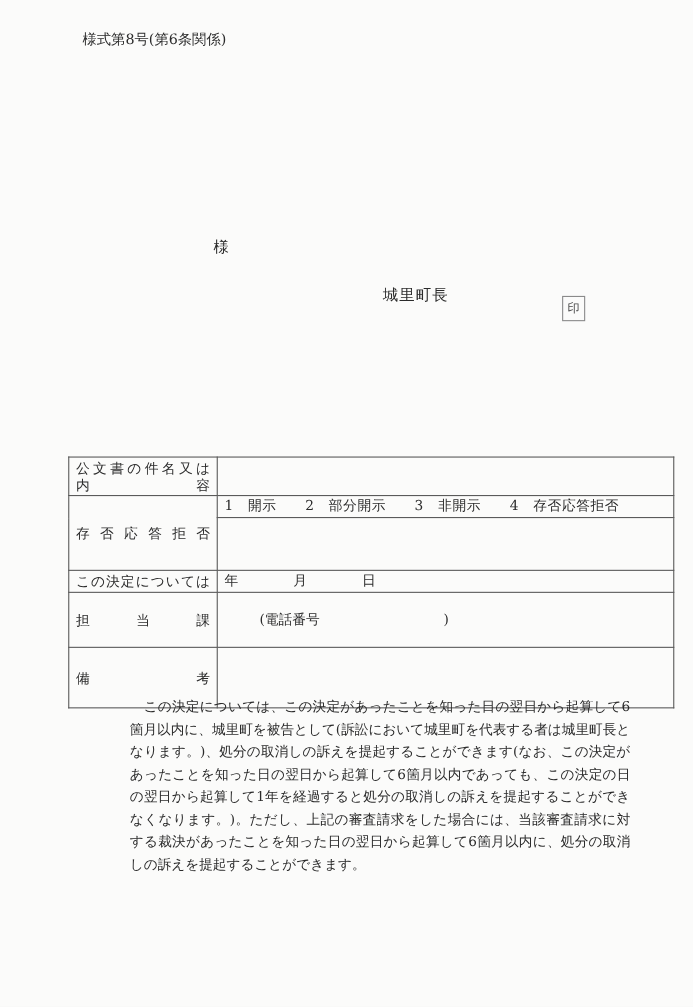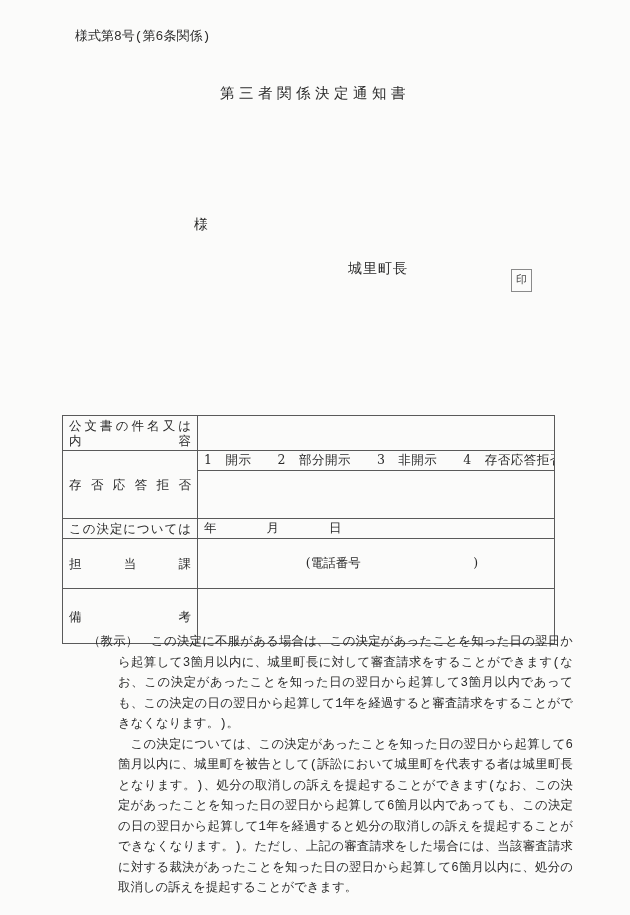--- a/index.html
+++ b/index.html
@@ -5,71 +5,70 @@
   html,body{margin:0;padding:0;background:#f7f7f6;}
   #page{
     position:relative;
     width:630px;height:915px;
     margin:0 auto;
     background:#fbfbfa;
     font-family:"DejaVu Serif","Liberation Serif",serif;
     color:#2b2b2b;
     overflow:hidden;
   }
-  .abs{position:absolute;font-family:Liberation Mono, monospace;}
+  .abs{position:absolute;}
   #form-number{left:75px;top:27px;font-size:13px;}
   #doc-title{left:0;top:84px;width:630px;text-align:center;font-size:14.5px;letter-spacing:4.5px;}
   #docno-block{left:443px;top:140px;font-size:12.8px;line-height:21px;white-space:pre;}
   #addressee{left:194px;top:216px;font-size:14px;}
   #mayor-line{left:348px;top:260px;font-size:14px;letter-spacing:1px;}
   #seal-box{
     left:511px;top:269px;width:19px;height:21px;
     border:1px solid #8a8a8a;
     font-size:11px;line-height:21px;text-align:center;color:#4a4a4a;
   }
   #body-paragraph{
     left:62px;top:311px;width:512px;
     font-size:12.5px;line-height:30.4px;
     text-indent:60px;
     text-align:justify;
   }
   
   #decision-table{
-    position:absolute;left:62px;top:415px;width:493px;
+    position:absolute;left:62px;top:415px;width:551px;
     border-collapse:collapse;table-layout:fixed;
   }
   #decision-table td{
     border:1px solid #5a5a5a;
     font-size:12.5px;font-weight:normal;
     padding:1px 6px;vertical-align:middle;
     overflow:hidden;
   }
   .jline{text-align:justify;text-align-last:justify;line-height:15px;}
   td.hd{background:transparent;}
   td.val.options{padding-left:13px;white-space:pre;letter-spacing:0.5px;}
   td.val.date-val{padding-left:66px;white-space:pre;}
-  td.val.phone{vertical-align:bottom;text-align:center;padding:0 20px 4px 0;white-space:pre;}
+  td.val.phone{vertical-align:bottom;text-align:left;padding:0 20px 4px 0;white-space:pre;}
   
   #notice-block{
     left:88px;top:632px;width:485px;
     font-size:12.4px;line-height:20.5px;
     text-align:justify;
   }
   #notice-block p{margin:0;padding-left:30px;}
   #notice-p1{text-indent:-30px;}
   #notice-p2{text-indent:0;}
 </style>
 </head>
 <body>
 
 <div id="page">
 
   <div class="abs" id="form-number">様式第8号(第6条関係)</div>
 
-  <div class="abs" id="doc-title">第三者関係決定通知書</div>
 
 
   <div class="abs" id="addressee">様</div>
 
   <div class="abs" id="mayor-line">城里町長</div>
 
   <div class="abs" id="seal-box">印</div>
 
 
   <table id="decision-table">
@@ -111,17 +110,16 @@
     <tr style="height:55px">
       <td class="hd">
         <div class="jline">備考</div>
       </td>
       <td class="val"></td>
     </tr>
   </tbody>
     </table>
 
   <div class="abs" id="notice-block">
-    <p id="notice-p1">（教示）　この決定に不服がある場合は、この決定があったことを知った日の翌日から起算して3箇月以内に、城里町長に対して審査請求をすることができます(なお、この決定があったことを知った日の翌日から起算して3箇月以内であっても、この決定の日の翌日から起算して1年を経過すると審査請求をすることができなくなります。)。</p>
     <p id="notice-p2">　この決定については、この決定があったことを知った日の翌日から起算して6箇月以内に、城里町を被告として(訴訟において城里町を代表する者は城里町長となります。)、処分の取消しの訴えを提起することができます(なお、この決定があったことを知った日の翌日から起算して6箇月以内であっても、この決定の日の翌日から起算して1年を経過すると処分の取消しの訴えを提起することができなくなります。)。ただし、上記の審査請求をした場合には、当該審査請求に対する裁決があったことを知った日の翌日から起算して6箇月以内に、処分の取消しの訴えを提起することができます。</p>
   </div>
 
 </div>
 
 </body></html>

